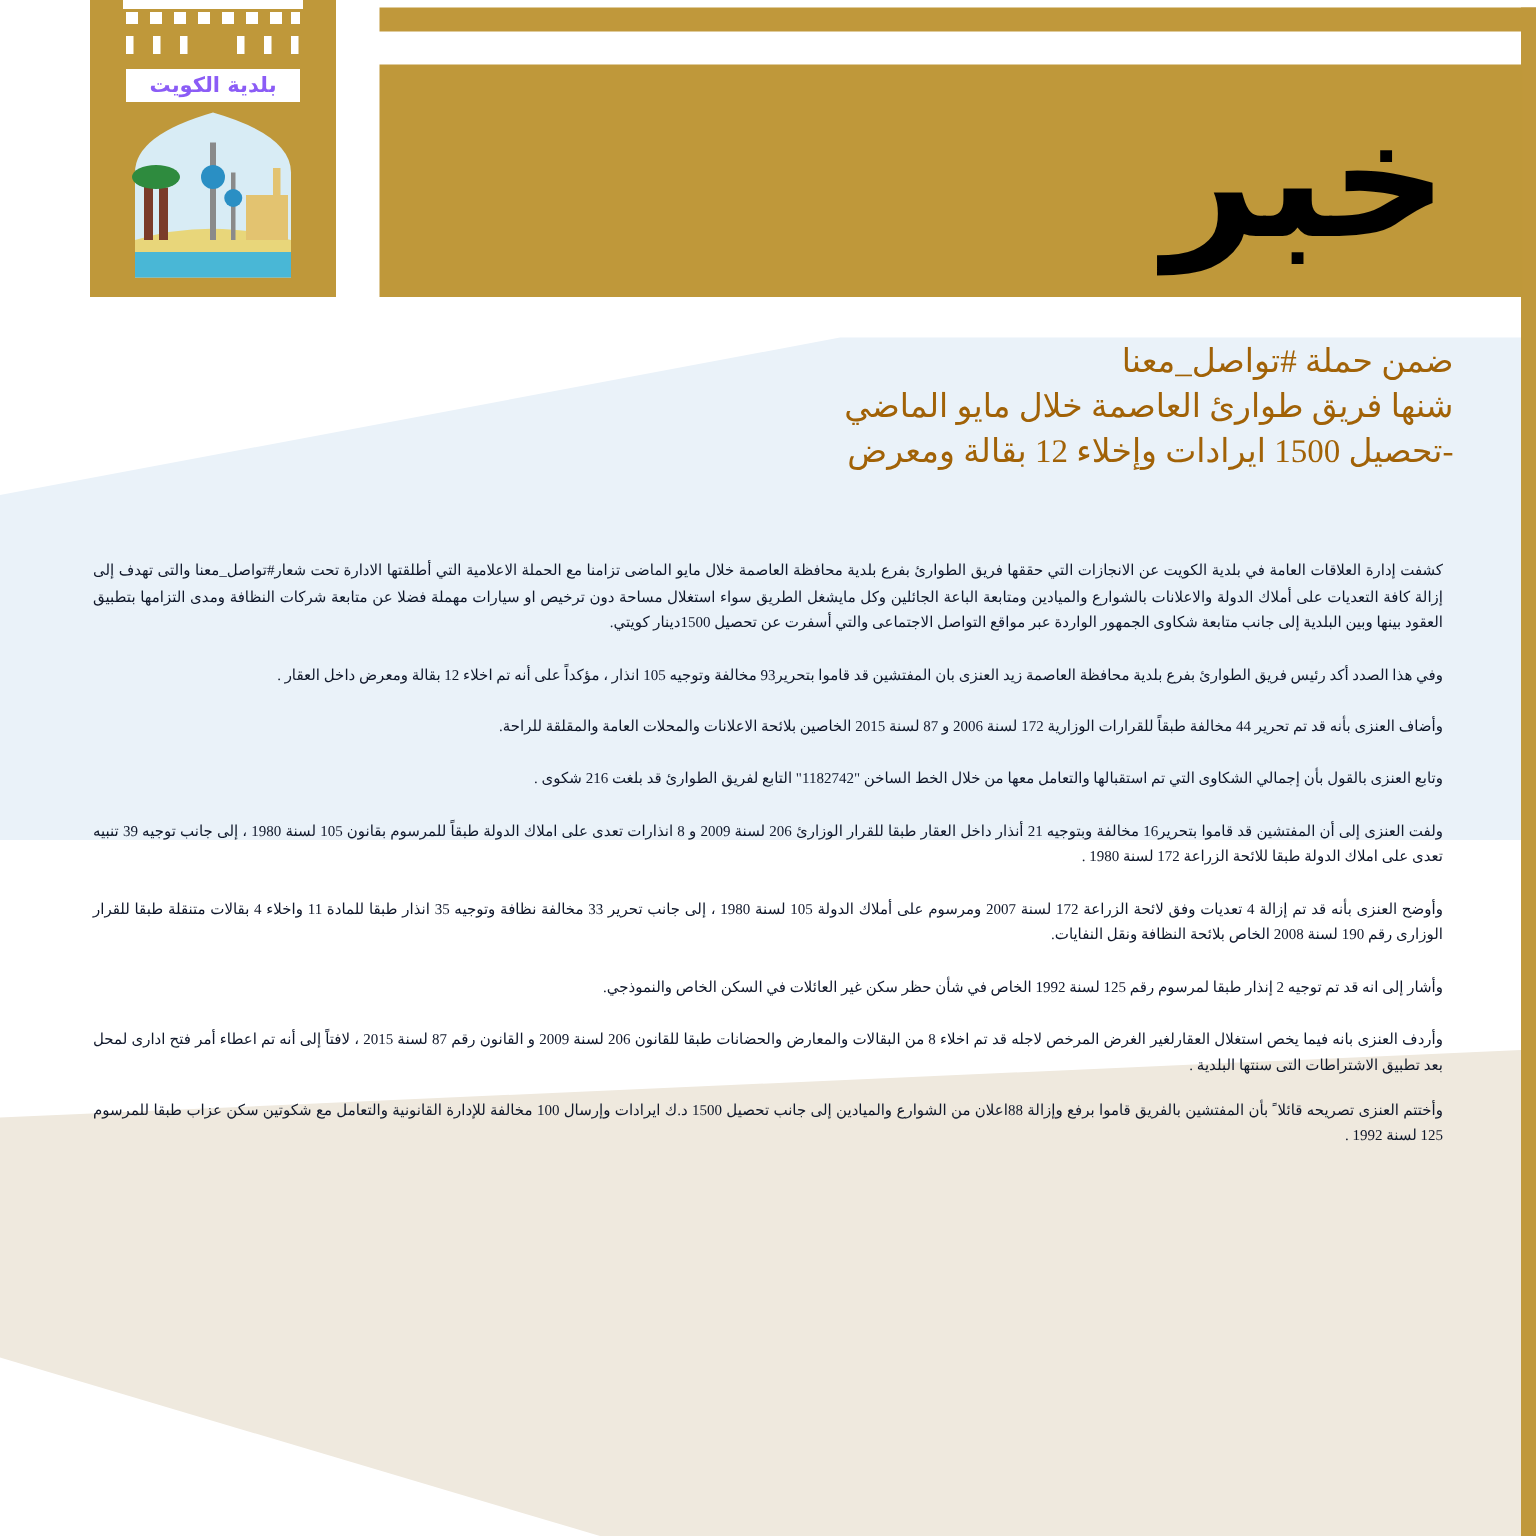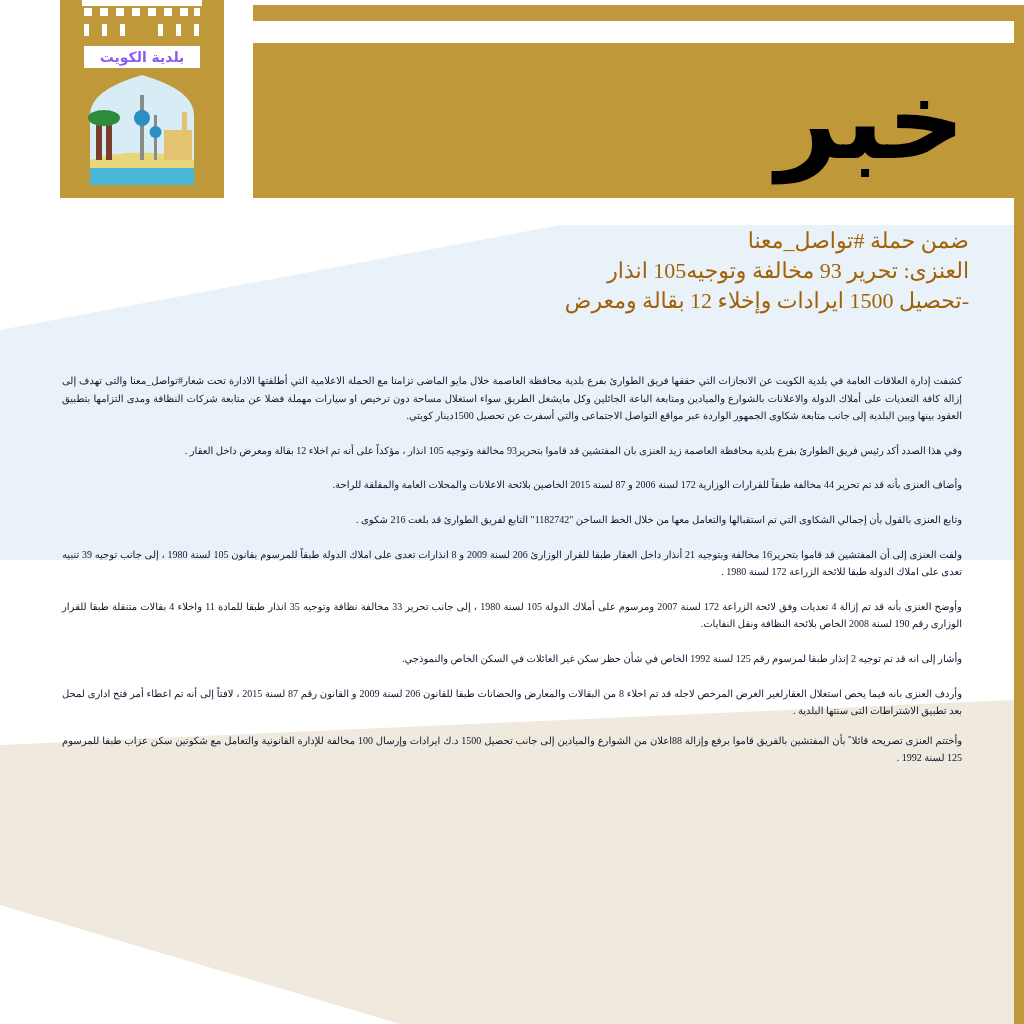--- a/index.html
+++ b/index.html
@@ -63,21 +63,21 @@
   </svg>
   <div class="logo-name">بلدية الكويت</div>
 </div>
 
 <div class="banner">
   <div class="banner-title">خبر</div>
 </div>
 
 <div class="headlines">
   <div>ضمن حملة #تواصل_معنا</div>
-  <div>العنزى: تحرير 93 مخالفة وتوجيه105 انذار</div>
+  <div>شنها فريق طوارئ العاصمة خلال مايو الماضي</div>
   <div>-تحصيل 1500 ايرادات وإخلاء 12  بقالة ومعرض</div>
 </div>
 
 <div class="body-text">
   <p>كشفت إدارة العلاقات العامة في بلدية الكويت عن الانجازات التي حققها فريق الطوارئ بفرع بلدية محافظة العاصمة خلال مايو الماضى تزامنا مع الحملة الاعلامية التي أطلقتها الادارة تحت شعار#تواصل_معنا والتى تهدف إلى إزالة كافة التعديات على أملاك الدولة والاعلانات بالشوارع والميادين  ومتابعة الباعة الجائلين وكل مايشغل الطريق سواء استغلال مساحة دون ترخيص او سيارات مهملة فضلا عن متابعة شركات النظافة ومدى التزامها بتطبيق العقود بينها وبين البلدية إلى جانب متابعة شكاوى الجمهور الواردة عبر مواقع التواصل الاجتماعى  والتي أسفرت عن تحصيل 1500دينار كويتي.</p>
   <p>وفي هذا الصدد أكد رئيس فريق الطوارئ بفرع بلدية محافظة العاصمة زيد العنزى بان المفتشين قد  قاموا بتحرير93 مخالفة وتوجيه 105 انذار ، مؤكداً على أنه تم اخلاء 12 بقالة ومعرض داخل العقار .</p>
   <p>وأضاف العنزى بأنه قد تم تحرير  44 مخالفة طبقاً للقرارات الوزارية 172 لسنة 2006  و 87 لسنة 2015 الخاصين بلائحة الاعلانات والمحلات العامة والمقلقة للراحة.</p>
   <p>وتابع العنزى بالقول  بأن إجمالي الشكاوى التي تم استقبالها والتعامل معها من خلال الخط الساخن "1182742" التابع لفريق الطوارئ  قد بلغت 216 شكوى .</p>
   <p>ولفت العنزى إلى أن المفتشين  قد قاموا بتحرير16 مخالفة وبتوجيه 21 أنذار داخل العقار طبقا للقرار الوزارئ 206 لسنة 2009 و 8 انذارات تعدى على املاك الدولة طبقاً للمرسوم بقانون 105 لسنة 1980 ، إلى جانب توجيه 39 تنبيه تعدى على املاك الدولة طبقا للائحة الزراعة 172 لسنة 1980 .</p>
   <p>وأوضح العنزى بأنه قد تم إزالة 4 تعديات وفق لائحة الزراعة 172 لسنة 2007 ومرسوم على أملاك الدولة 105 لسنة 1980 ،  إلى جانب تحرير 33 مخالفة نظافة وتوجيه 35 انذار طبقا للمادة 11 واخلاء 4  بقالات متنقلة طبقا للقرار الوزارى  رقم 190 لسنة 2008 الخاص بلائحة النظافة ونقل النفايات.</p>

